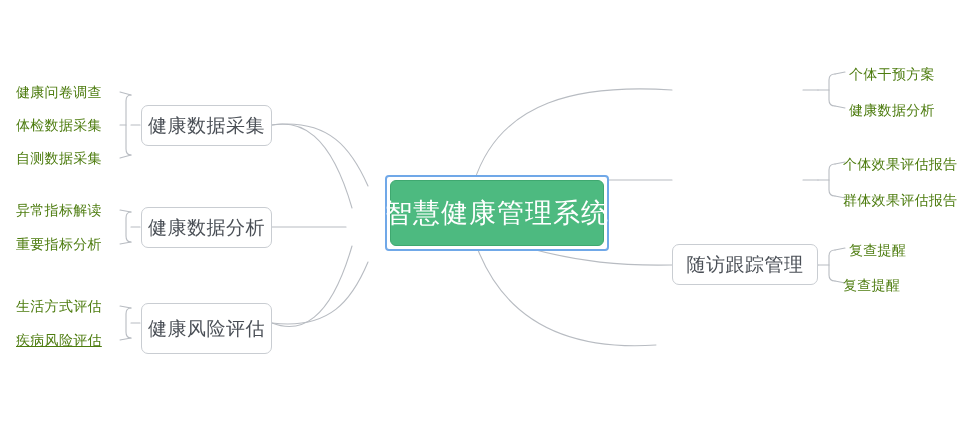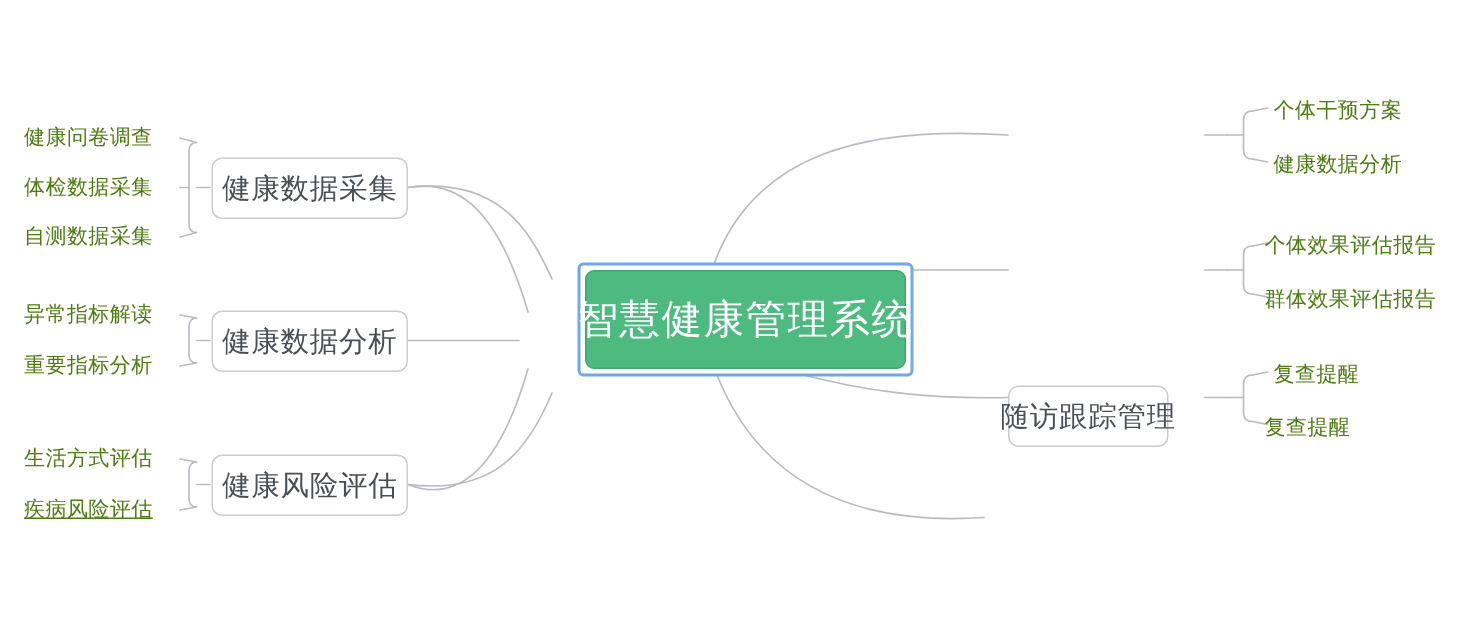--- a/index.html
+++ b/index.html
@@ -147,35 +147,35 @@
   </svg>
 
   <div class="root-select" style="left:345px; top:175px; width:224px; height:76px;margin-left:40px;">
     <div class="node-root" style="position:relative; left:0; top:0; width:100%; height:100%;">智慧健康管理系统</div>
   </div>
 
   <div class="node" style="left:141px; top:105px; width:131px; height:41px;">健康数据采集</div>
 
   <div class="node" style="left:141px; top:207px; width:131px; height:41px;">健康数据分析</div>
 
-  <div class="node" style="left:141px; top:303px; width:131px; height:41px;">健康风险评估</div>
+  <div class="node" style="left:141px; top:303px; width:131px; height:51px;">健康风险评估</div>
 
   <div class="leaf left" style="left:16px; top:85px; width:100px;">健康问卷调查</div>
   <div class="leaf left" style="left:16px; top:118px; width:100px;">体检数据采集</div>
   <div class="leaf left" style="left:16px; top:151px; width:100px;">自测数据采集</div>
 
   <div class="leaf left" style="left:16px; top:203px; width:100px;">异常指标解读</div>
   <div class="leaf left" style="left:16px; top:237px; width:100px;">重要指标分析</div>
 
   <div class="leaf left" style="left:16px; top:299px; width:100px;">生活方式评估</div>
   <div class="leaf left" style="left:16px; top:333px; width:100px;text-decoration:underline;">疾病风险评估</div>
 
 
 
-  <div class="node" style="left:672px; top:257px; width:107px; height:41px;">随访跟踪管理</div>
+  <div class="node" style="left:672px; top:244px; width:146px; height:41px;">随访跟踪管理</div>
 
 
   <div class="leaf right" style="left:849px; top:67px;">个体干预方案</div>
   <div class="leaf right" style="left:849px; top:103px;">健康数据分析</div>
 
   <div class="leaf right" style="left:843px; top:157px;">个体效果评估报告</div>
   <div class="leaf right" style="left:843px; top:193px;">群体效果评估报告</div>
 
   <div class="leaf right" style="left:849px; top:243px;">复查提醒</div>
   <div class="leaf right" style="left:843px; top:278px;">复查提醒</div>

